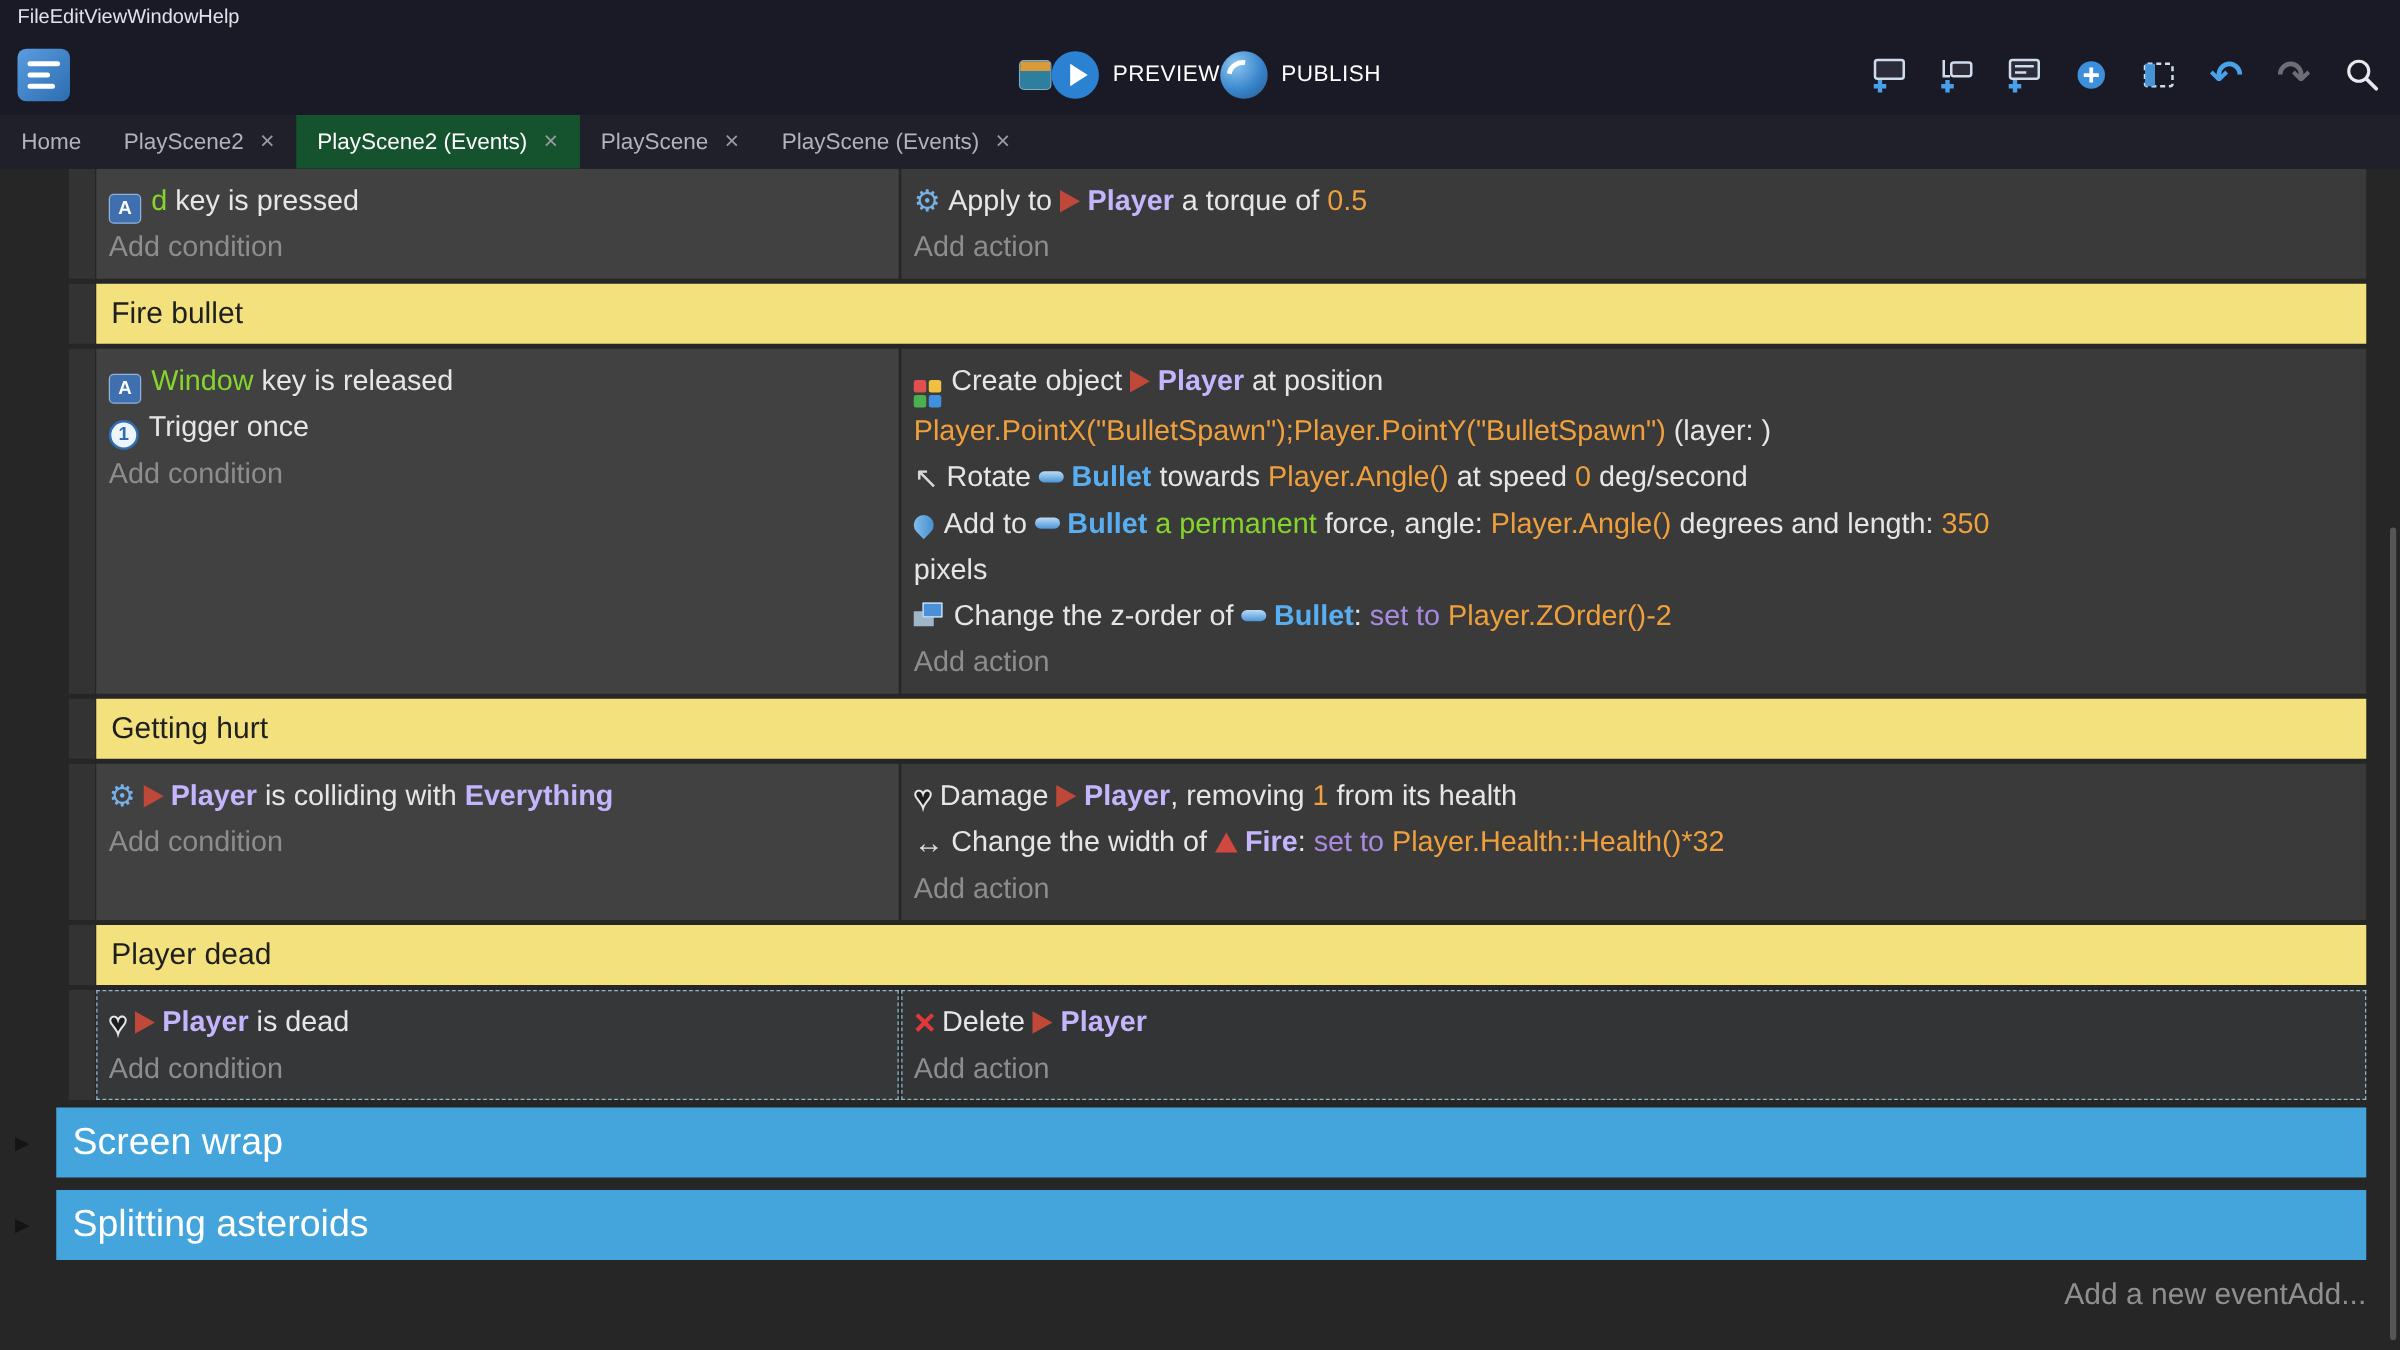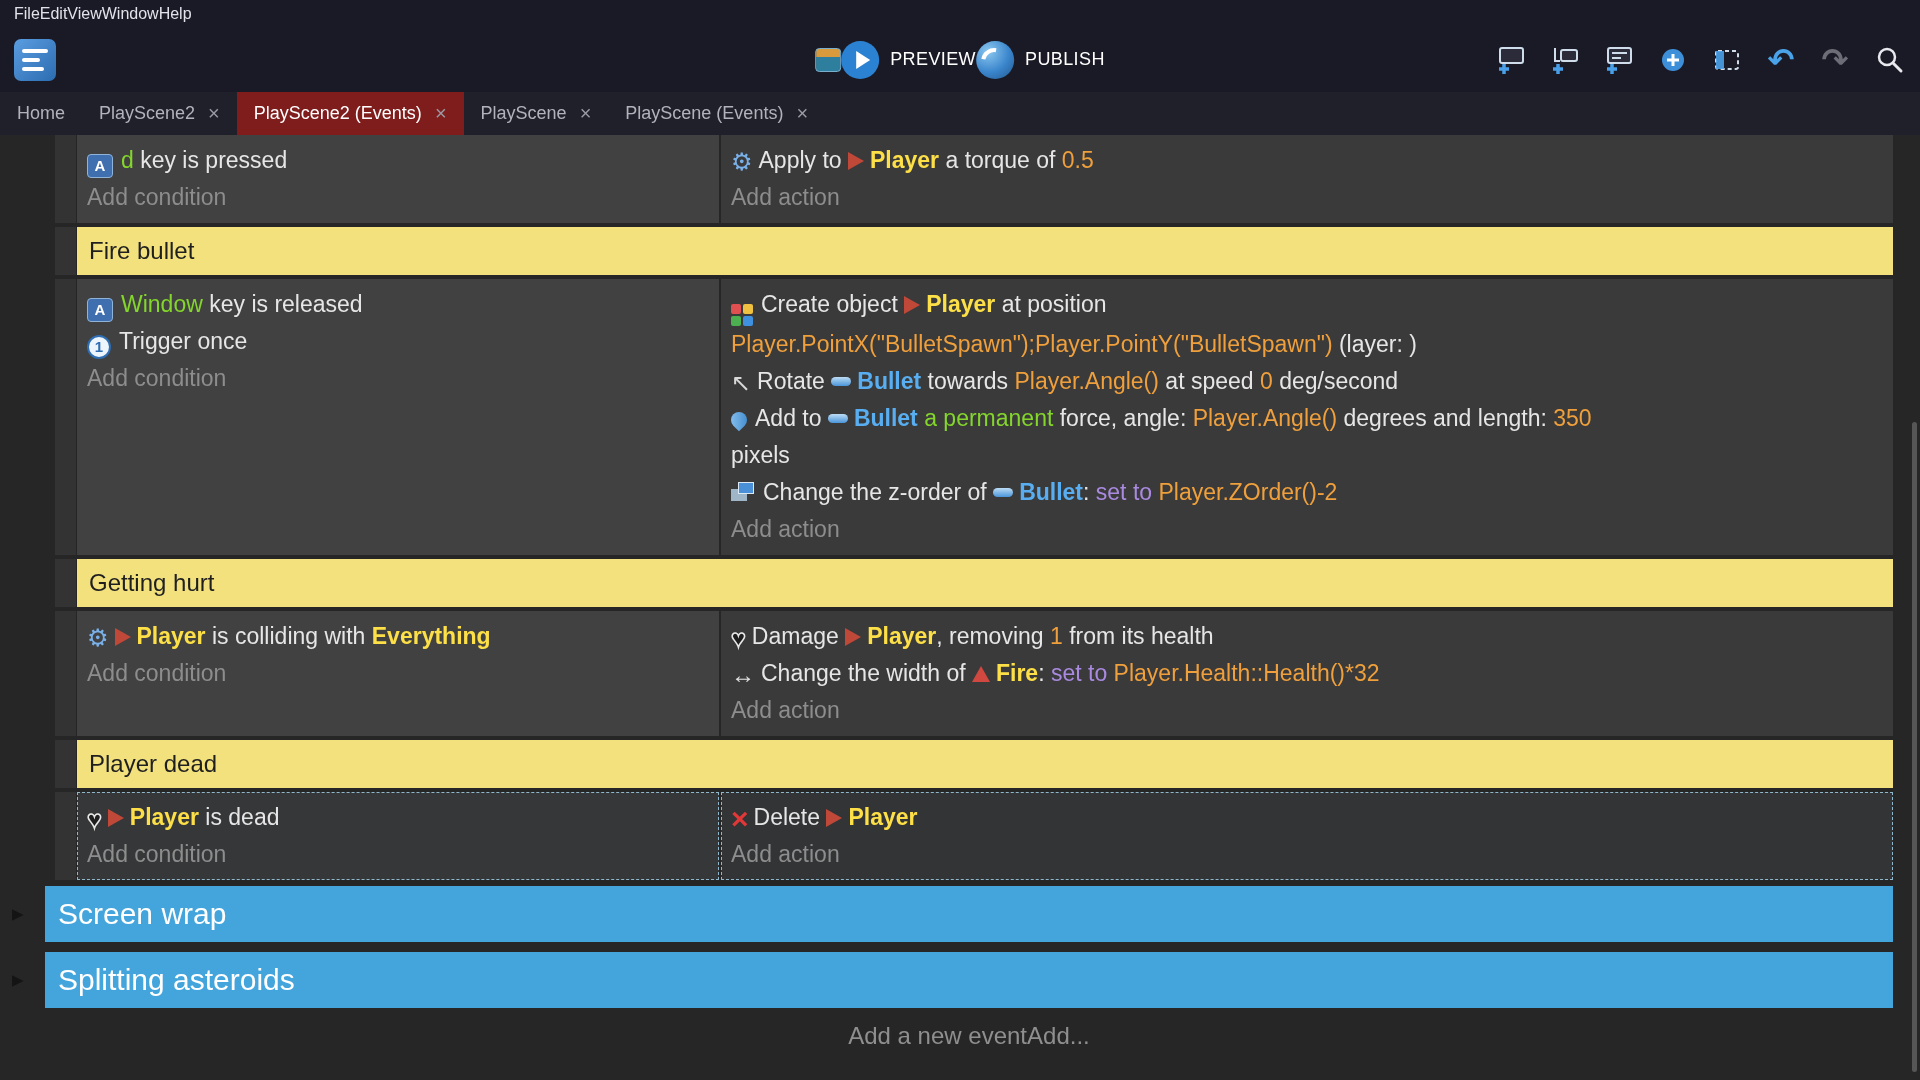--- a/index.html
+++ b/index.html
@@ -49,21 +49,21 @@
     border:4px solid transparent; border-top-color:#fff; transform:rotate(-35deg); }
 
   .toolbar-right { margin-left:auto; display:flex; align-items:center; gap:20px; }
   .tool-icon { width:34px; height:34px; display:flex; align-items:center; justify-content:center; }
   .glyph-undo { font-size:32px; color:#4aa2e8; font-weight:bold; line-height:32px; }
   .glyph-redo { font-size:32px; color:#6d6d78; font-weight:bold; line-height:32px; }
 
   
   .tabbar { height:43px; background:#20202a; display:flex; align-items:stretch; font-size:18px; flex:none; }
   .tab { display:flex; align-items:center; gap:13px; padding:0 17px; color:#b2b2bc; cursor:default; }
-  .tab.active { background:#7f1d1d; color:#fff; }
+  .tab.active { background:#14532d; color:#fff; }
   .tab-close { font-size:20px; color:#9a9aa4; }
 
   
   .events { position:relative; height:945px; background:#262626; overflow:hidden; flex:none; }
 
   .row { display:flex; margin:0 27px 4px 55px; }
   .drag-strip { width:21px; flex:none; background:#333333; margin-right:1px; }
 
   .event { flex:1; display:flex; }
   .cond { flex:none; width:642px; background:#414141; padding:7px 16px 7px 10px; }
@@ -71,34 +71,34 @@
 
   .event-row.selected .cond { background:#353738; outline:1px dashed #8fb8cc; outline-offset:-1px; }
   .event-row.selected .act  { background:#323435; outline:1px dashed #8fb8cc; outline-offset:-1px; }
 
   .ev-line { font-size:23px; line-height:37px; color:#e6e6e6; padding-right:12px; }
   .addline { color:#8d8d8d; }
 
   .s-w { color:#e6e6e6; }
   .s-g { color:#84d62c; }
   .s-o { color:#efa03c; }
-  .s-p { color:#fde047; font-weight:700; }
+  .s-p { color:#c4b5fd; font-weight:700; }
   .s-b { color:#58aef0; font-weight:700; }
   .s-v { color:#a98ae0; }
 
   .comment-row .comment {
     flex:1; background:#f2e17c; color:#1f1f1f; font-size:24px;
     padding:10px 12px; line-height:28px;
   }
 
   .group-row { margin:6px 27px 10px 45px; position:relative; display:flex; }
   .group { flex:1; background:#44a5dc; color:#fff; font-size:30px; padding:11px 0 11px 13px; line-height:34px; }
   .group-arrow { position:absolute; left:-33px; top:50%; transform:translateY(-50%); font-size:15px; color:#141414; }
 
-  .footer { display:flex; justify-content:center; margin:14px 27px 0 45px; color:#8f8f8f; font-size:24px; }
+  .footer { display:flex; justify-content:flex-end; margin:14px 27px 0 45px; color:#8f8f8f; font-size:24px; }
 
   .vscroll { position:absolute; right:3px; top:287px; width:5px; height:650px; background:#565656; border-radius:3px; }
 
   
   .icn { display:inline-block; vertical-align:middle; margin-right:8px; }
   .i-kbd {
     display:inline-flex; align-items:center; justify-content:center;
     width:26px; height:24px; background:#3f6fae; border:1px solid #8fb3d9; border-radius:4px;
     color:#fff; font-size:15px; font-weight:bold; vertical-align:-3px;
   }

